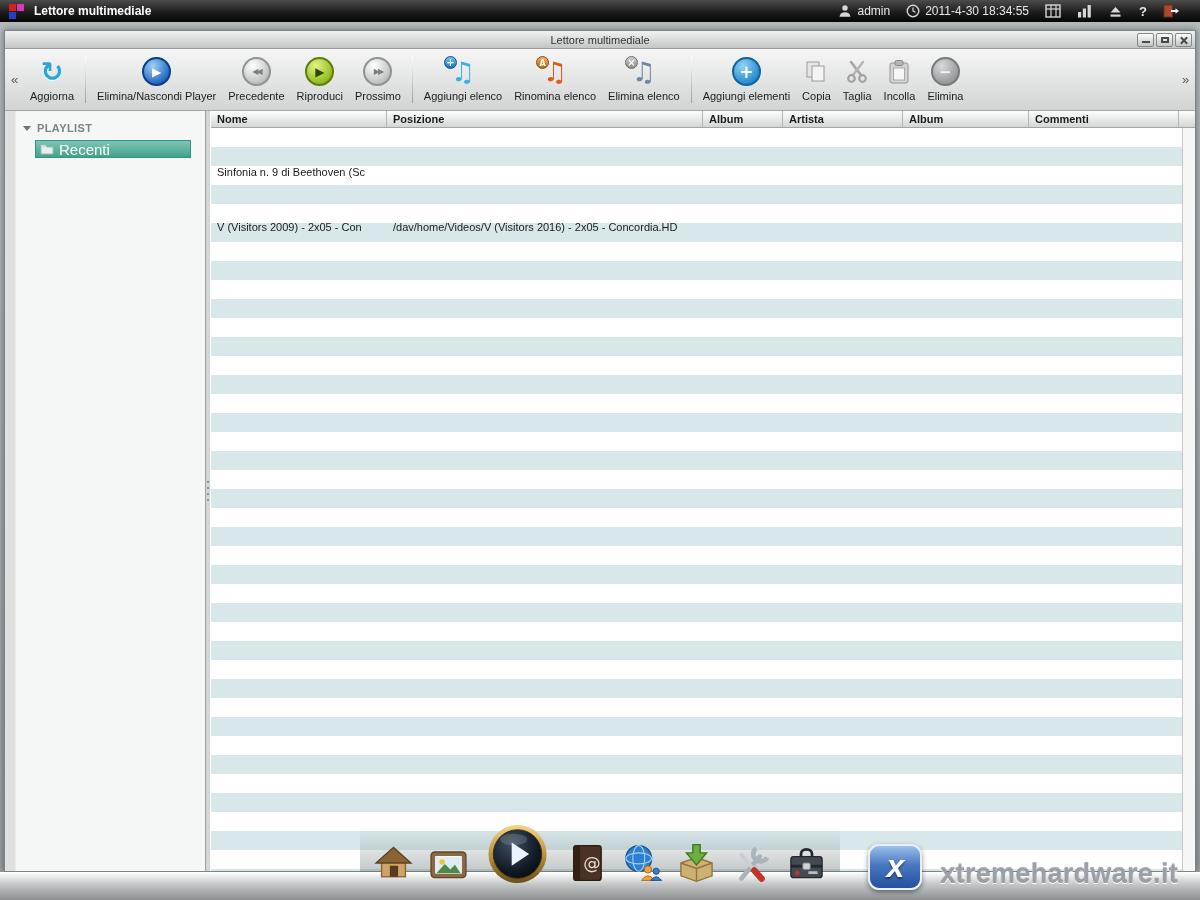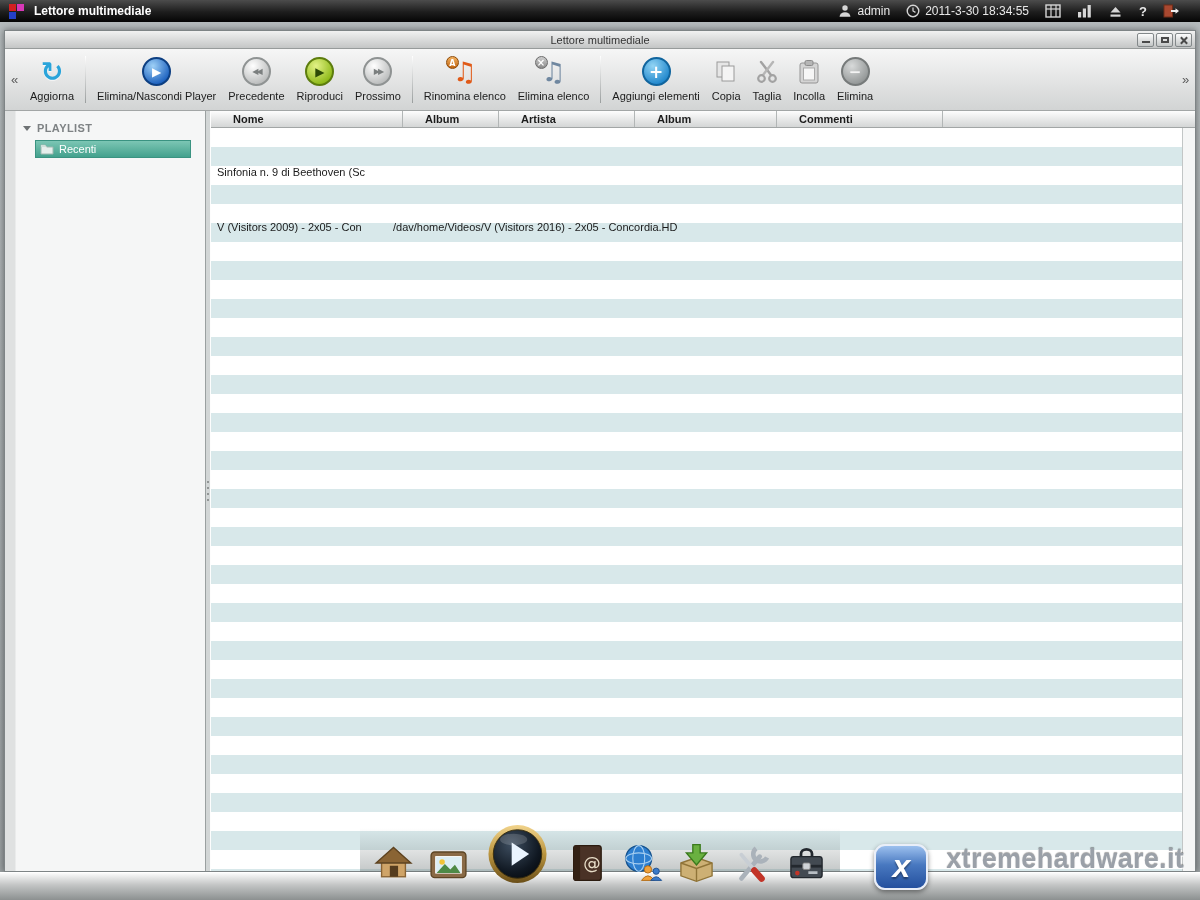--- a/index.html
+++ b/index.html
@@ -92,35 +92,35 @@
 
   
   .content { flex:1 1 auto; display:flex; min-height:0; }
   .sidebar { flex:0 0 200px; background:linear-gradient(90deg,#dfe1e1 0,#dfe1e1 10px,#f5f6f6 11px);
     padding-top:8px; overflow:hidden; }
   .playlist-header { display:flex; align-items:center; gap:6px; padding:3px 8px 6px 18px;
     color:#7e8284; font-weight:bold; font-size:11px; letter-spacing:.4px; }
   .tri-down { width:0; height:0; border-left:4px solid transparent;
     border-right:4px solid transparent; border-top:5px solid #6e7274; }
   .playlist-item { margin:0 14px 0 30px; height:18px; display:flex; align-items:center;
-    gap:5px; padding:0 4px; font-size:11px; color:#333; cursor:pointer; }
+    gap:5px; padding:0 4px; font-size:15px; color:#333; cursor:pointer; }
   .playlist-item.selected { background:linear-gradient(#7cc6b4,#43a18d);
     border:1px solid #3a9381; color:#fff; }
 
   .splitter { flex:0 0 6px; background:#d2d6d6; border-left:1px solid #9aa0a0;
     border-right:1px solid #fdfdfd; position:relative; cursor:col-resize; }
   .splitter .dots { position:absolute; top:50%; left:50%; transform:translate(-50%,-50%);
     display:flex; flex-direction:column; gap:4px; }
   .splitter .dots i { width:2px; height:2px; background:#7c8080; border-radius:50%; }
 
   .main { flex:1 1 auto; display:flex; flex-direction:column; min-width:0; position:relative; }
   .thead { flex:0 0 17px; display:flex; background:linear-gradient(#fdfdfd,#d4d6d6);
     border-bottom:1px solid #a2a6a6; font-weight:bold; font-size:11px; color:#1c1c1c; }
   .th { padding:1px 6px; border-right:1px solid #b2b6b6; display:flex; align-items:center;
-    overflow:hidden; white-space:nowrap;margin-left:16px; }
+    overflow:hidden; white-space:nowrap; }
   .c-nome { width:176px; } .c-pos { width:316px; } .c-dur { width:80px; }
   .c-art { width:120px; } .c-alb { width:126px; } .c-com { width:150px; }
   .c-fill { flex:1; border-right:none; }
   .tbody { flex:1 1 auto; overflow:hidden;
     background:repeating-linear-gradient(to bottom,
       #ffffff 0px, #ffffff 19px, #d8e8ea 19px, #d8e8ea 38px); }
   .trow { height:19px; display:flex; font-size:11px; color:#1a1a1a; cursor:default;margin-top:36px; }
   .td { padding:2px 6px 0; overflow:hidden; white-space:nowrap; }
   .vscroll { position:absolute; top:17px; right:0; bottom:0; width:13px;
     background:#f5f6f6; border-left:1px solid #c2c6c6; }
@@ -131,21 +131,21 @@
   .dock-shelf { position:absolute; left:50%; transform:translateX(-50%); bottom:28px;
     width:480px; height:44px; z-index:45;
     background:linear-gradient(rgba(130,140,140,0), rgba(105,115,115,.40)); }
   #dock { position:absolute; left:50%; bottom:15px; transform:translateX(-50%);
     display:flex; align-items:flex-end; gap:9px; z-index:60; }
   .dock-item { width:46px; height:48px; display:flex; align-items:flex-end;
     justify-content:center; cursor:pointer; }
   .dock-item.big { width:64px; height:66px; margin:0 5px; }
 
   
-  #watermark { position:absolute; right:16px; bottom:10px; display:flex; align-items:flex-start;
+  #watermark { position:absolute; right:22px; bottom:10px; display:flex; align-items:flex-end;
     gap:18px; z-index:70; }
   .wm-badge { width:54px; height:46px; border-radius:11px;
     background:linear-gradient(#9cc0ee 0%, #4878c0 45%, #24509e 100%);
     border:2px solid #e9eef8; box-shadow:0 2px 5px rgba(0,0,0,.45);
     display:flex; align-items:center; justify-content:center; }
   .wm-x::before { content:"x"; color:#fff; font-size:32px; font-weight:bold;
     font-style:italic; text-shadow:0 2px 2px rgba(0,0,0,.4); line-height:.8; }
   .wm-text { font-size:27px; font-weight:bold; color:#9aa0a8; letter-spacing:.3px;
     text-shadow:0 1px 0 #ffffff, 0 -1px 1px rgba(0,0,0,.35); }
 </style>
@@ -165,21 +165,21 @@
         <circle cx="8" cy="4.6" r="3.1" fill="#d6d6d6"></circle>
         <path d="M1.8 14.5 a6.2 5.2 0 0 1 12.4 0 Z" fill="#d6d6d6"></path>
       </svg>
       <span>admin</span>
     </span>
     <span class="tb-status">
       <svg width="14" height="14" viewBox="0 0 16 16">
         <circle cx="8" cy="8" r="6.6" fill="none" stroke="#d6d6d6" stroke-width="1.6"></circle>
         <path d="M8 4 V8 L10.8 9.6" fill="none" stroke="#d6d6d6" stroke-width="1.4"></path>
       </svg>
-      <span>2011-3-30 18:34:55</span>
+      <span>2011-4-30 18:34:55</span>
     </span>
     <svg width="16" height="14" viewBox="0 0 16 14">
       <rect x="1" y="1" width="14" height="12" fill="none" stroke="#d6d6d6" stroke-width="1.4"></rect>
       <line x1="1" y1="5" x2="15" y2="5" stroke="#d6d6d6" stroke-width="1.2"></line>
       <line x1="6" y1="1" x2="6" y2="13" stroke="#d6d6d6" stroke-width="1.2"></line>
       <line x1="11" y1="1" x2="11" y2="13" stroke="#d6d6d6" stroke-width="1.2"></line>
     </svg>
     <svg width="15" height="14" viewBox="0 0 15 14">
       <rect x="1" y="8" width="3.2" height="5.5" fill="#d6d6d6"></rect>
       <rect x="5.8" y="4.5" width="3.2" height="9" fill="#d6d6d6"></rect>
@@ -250,20 +250,28 @@
             <span class="circle-icon ci-gray g-next"></span>
           </span>
         <span class="tb-label">Prossimo</span>
       </div>
     </div>
     <span class="tb-sep"></span>
 
     <div class="tb-group">
       <div class="tb-btn">
         <span class="tb-icon">
+            <span class="glyph note-icon note-add g-note">
+              <span class="nbadge nb-plus"></span>
+            </span>
+          </span>
+        <span class="tb-label">Aggiungi elenco</span>
+      </div>
+      <div class="tb-btn">
+        <span class="tb-icon">
             <span class="glyph note-icon note-ren g-note">
               <span class="nbadge nb-ren"></span>
             </span>
           </span>
         <span class="tb-label">Rinomina elenco</span>
       </div>
       <div class="tb-btn">
         <span class="tb-icon">
             <span class="glyph note-icon note-del g-note">
               <span class="nbadge nb-x"></span>
@@ -342,20 +350,21 @@
           <i></i>
           <i></i>
           <i></i>
           <i></i>
         </span>
     </div>
 
     <div class="main">
       <div class="thead">
         <div class="th c-nome">Nome</div>
+        <div class="th c-pos">Posizione</div>
         <div class="th c-dur">Album</div>
         <div class="th c-art">Artista</div>
         <div class="th c-alb">Album</div>
         <div class="th c-com">Commenti</div>
         <div class="th c-fill"></div>
       </div>
       <div class="tbody">
         <div class="trow">
           <div class="td c-nome">Sinfonia n. 9 di Beethoven (Sc</div>
           <div class="td c-dur"></div>

